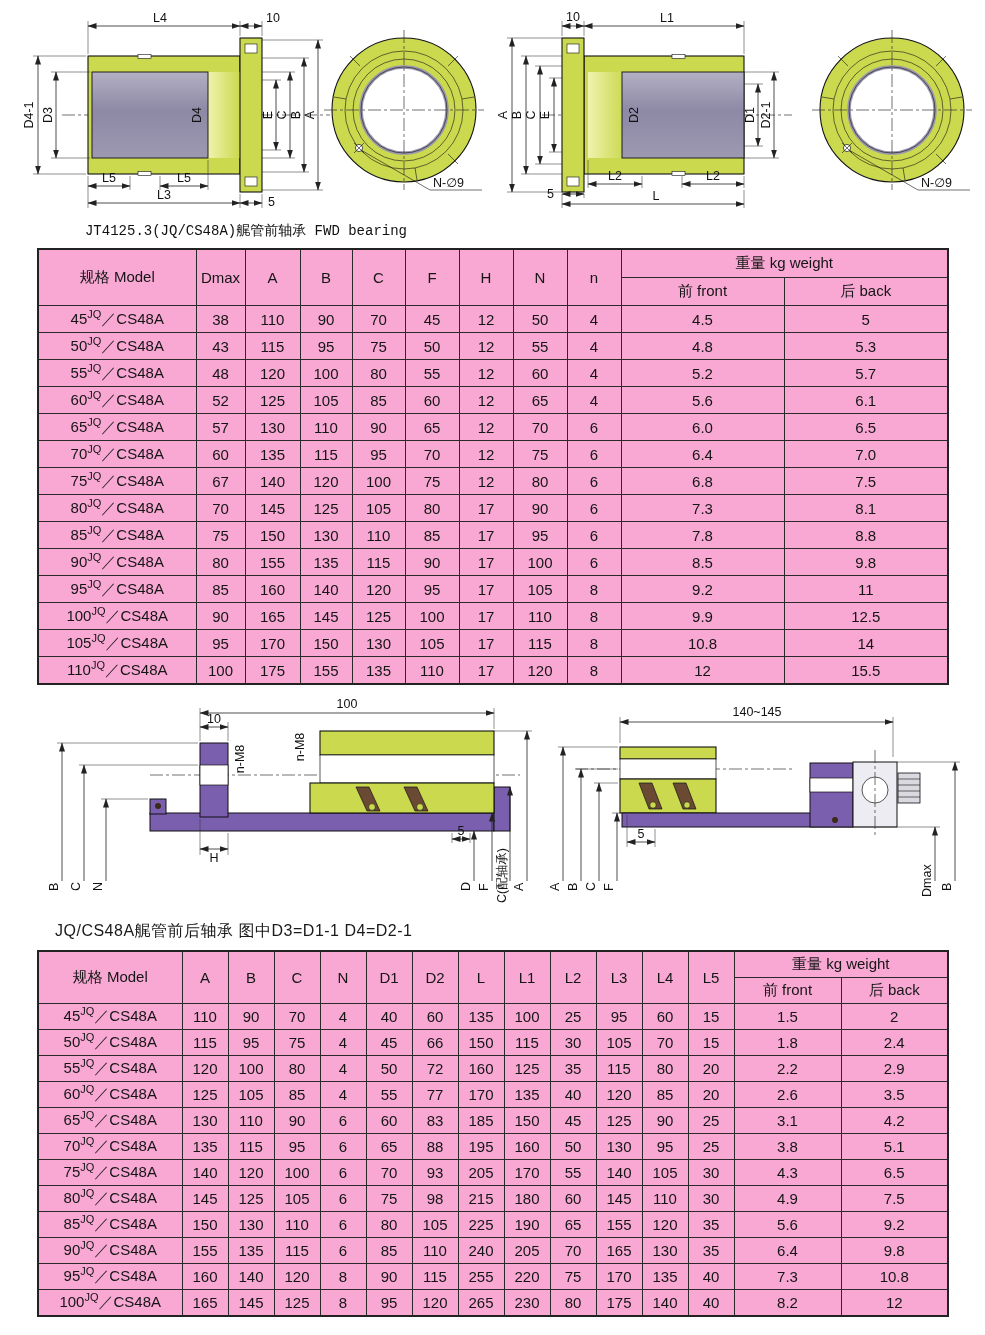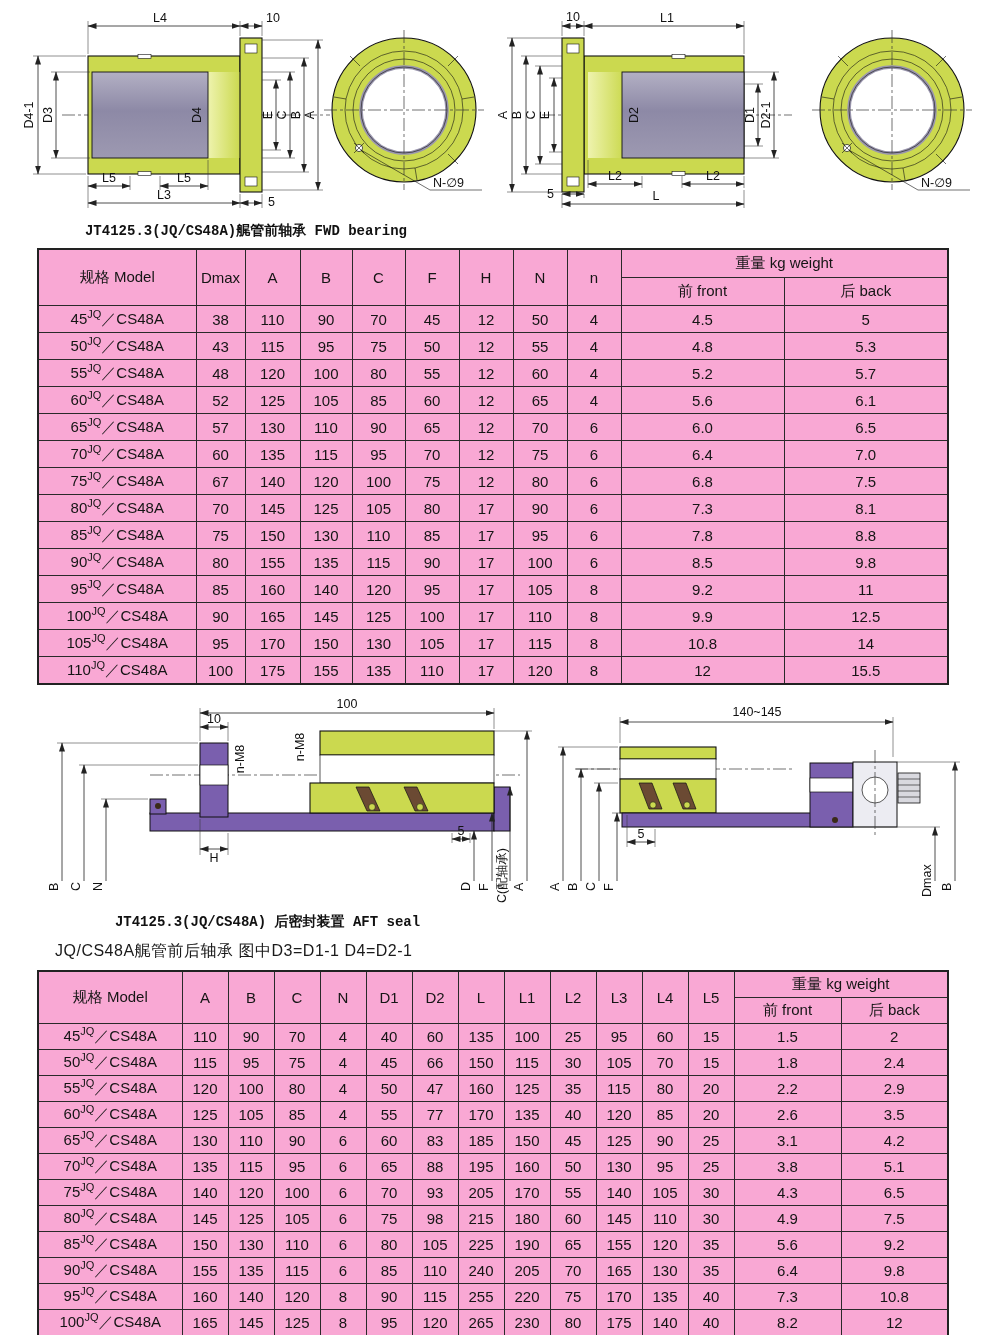--- a/index.html
+++ b/index.html
@@ -2,21 +2,21 @@
 <html><head>
 <meta charset="utf-8">
 <style>
   html,body{margin:0;padding:0;background:#fff;}
   body{width:985px;height:1335px;font-family:"Liberation Sans","DejaVu Sans",sans-serif;color:#111;position:relative;overflow:hidden;}
   .drawings-row{display:flex;padding-top:10px;}
   .drawing-group{text-align:center;}
   .dg1,.dg2{width:492px;}
   .dg3{width:535px;}
   .dg4{width:450px;}
-  .caption{font-family:"Liberation Mono","DejaVu Sans Mono",monospace;font-size:14px;color:#111;margin-top:2px;letter-spacing:0;font-weight:bold;}
+  .caption{font-family:"Liberation Mono","DejaVu Sans Mono",monospace;font-size:14px;color:#111;margin-top:2px;letter-spacing:0;}
   .heading{font-size:16px;color:#1a1a1a;margin:10px 0 8px 55px;letter-spacing:0.5px;}
   table{border-collapse:collapse;margin-left:37px;table-layout:fixed;background:#f9a8d4;}
   table,th,td{border:1px solid #2a2a2a;}
   table{border:2px solid #222;}
   th,td{text-align:center;vertical-align:middle;padding:0;font-size:15px;color:#151515;font-weight:normal;}
   #table1 td{height:26px;}
   #table2 td{height:25px;}
   #table1 th{height:27px;}
   #table2 th{height:25px;}
   sup.jq{font-size:11px;vertical-align:super;line-height:0;}
@@ -495,21 +495,20 @@
       <line class="dim" x1="474" y1="186" x2="474" y2="136" marker-end="url(#ar)"></line>
       <line class="dim" x1="492" y1="186" x2="492" y2="118" marker-end="url(#ar)"></line>
       <line class="dim" x1="510" y1="186" x2="510" y2="92" marker-end="url(#ar)"></line>
       <line class="dim" x1="527" y1="186" x2="527" y2="36" marker-end="url(#ar)"></line>
       <line class="ext" x1="494" y1="36" x2="532" y2="36"></line>
       <text class="dt" transform="translate(470,196) rotate(-90)" text-anchor="start">D</text>
       <text class="dt" transform="translate(488,196) rotate(-90)" text-anchor="start">F</text>
       <text class="dt" transform="translate(506,208) rotate(-90)" text-anchor="start">C(配轴承)</text>
       <text class="dt" transform="translate(523,196) rotate(-90)" text-anchor="start">A</text>
     </svg>
-    <div class="caption">JT4125.3(JQ/CS48A) 后密封装置 AFT seal</div>
   </div>
 
   <div class="drawing-group dg4">
     <svg width="450" height="212" viewBox="0 0 450 212">
       <line class="cl" x1="40" y1="74" x2="260" y2="74"></line>
       <rect class="yellow" x="85" y="52" width="96" height="12"></rect>
       <rect class="whitep" x="85" y="64" width="96" height="20"></rect>
       <rect class="yellow" x="85" y="84" width="96" height="34"></rect>
       <path class="brown" d="M104,88 l10,26 l13,0 l-10,-26 z"></path>
       <path class="brown" d="M138,88 l10,26 l13,0 l-10,-26 z"></path>
@@ -638,21 +637,21 @@
         <td>1.8</td>
         <td>2.4</td>
       </tr>
       <tr>
         <td><span>55</span><sup class="jq">JQ</sup><span>／CS48A</span></td>
         <td>120</td>
         <td>100</td>
         <td>80</td>
         <td>4</td>
         <td>50</td>
-        <td>47</td>
+        <td>72</td>
         <td>160</td>
         <td>125</td>
         <td>35</td>
         <td>115</td>
         <td>80</td>
         <td>20</td>
         <td>2.2</td>
         <td>2.9</td>
       </tr>
       <tr>

